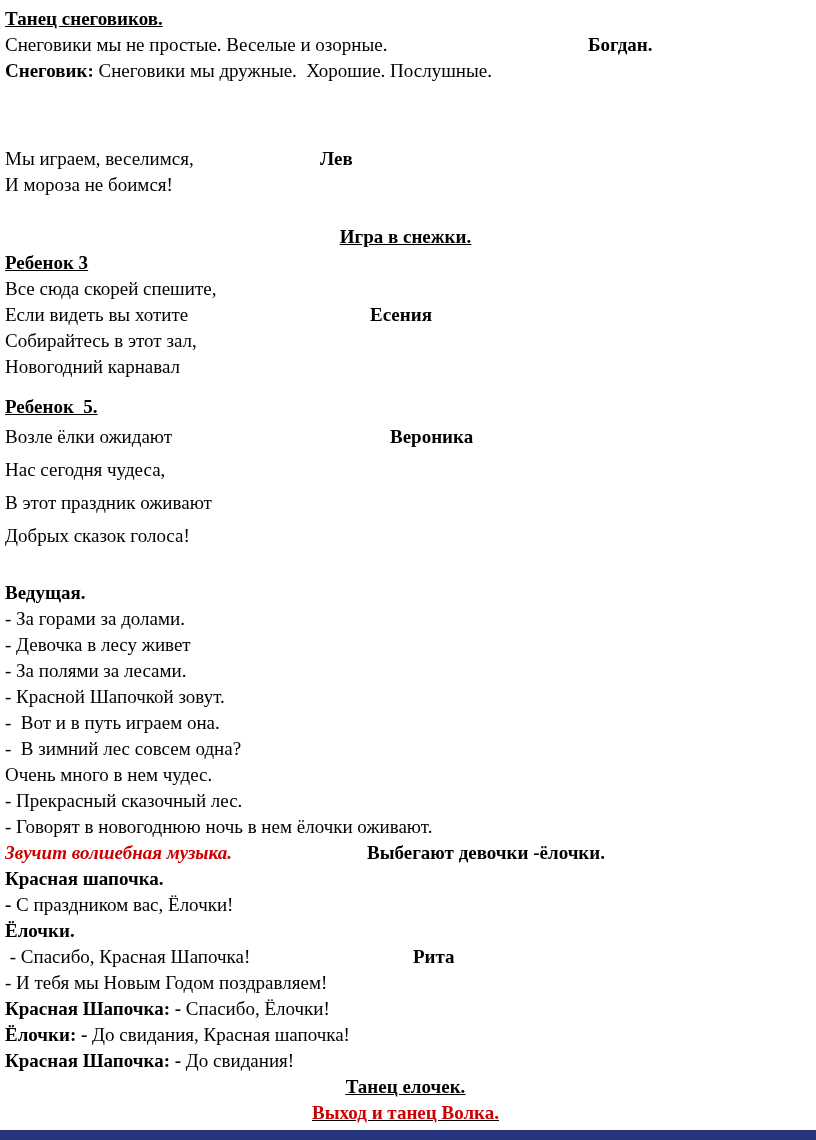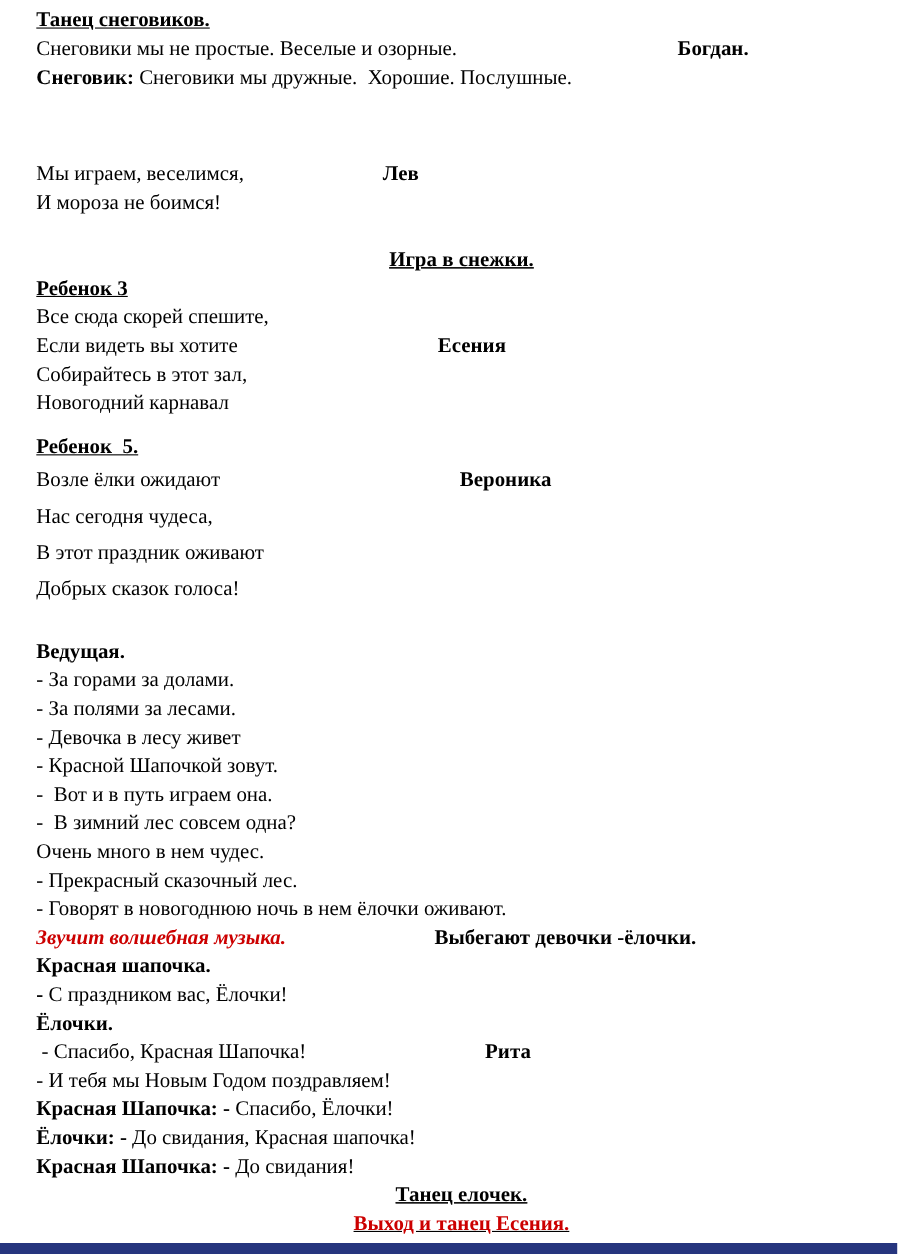--- a/index.html
+++ b/index.html
@@ -11,21 +11,20 @@
     position: relative;
     width: 816px;
     height: 1140px;
     background: #ffffff;
     overflow: hidden;
     font-family: "Liberation Serif", "DejaVu Serif", serif;
     color: #000000;
   }
   .content {
     padding: 6px 10px 0 5px;
-    margin-left: 28px;
   }
   .line {
     position: relative;
     font-size: 19px;
     line-height: 26px;
     white-space: pre-wrap;
   }
   .line.wide { line-height: 33px; }
   .line.center { text-align: center; text-decoration: underline; }
   .spacer { width: 100%; }
@@ -63,34 +62,34 @@
       <div class="line"><span class="run">Новогодний карнавал</span></div>
       <div class="spacer" style="height: 14px;"></div>
       <div class="line"><span class="run b u">Ребенок  5.</span></div>
       <div class="line wide"><span class="run">Возле ёлки ожидают</span><span class="run b" style="position: absolute; left: 385px;">Вероника</span></div>
       <div class="line wide"><span class="run">Нас сегодня чудеса,</span></div>
       <div class="line wide"><span class="run">В этот праздник оживают</span></div>
       <div class="line wide"><span class="run">Добрых сказок голоса!</span></div>
       <div class="spacer" style="height: 28px;"></div>
       <div class="line"><span class="run b">Ведущая.</span></div>
       <div class="line"><span class="run">- За горами за долами.</span></div>
+      <div class="line"><span class="run">- Девочка в лесу живет</span></div>
       <div class="line"><span class="run">- За полями за лесами.</span></div>
-      <div class="line"><span class="run">- Девочка в лесу живет</span></div>
       <div class="line"><span class="run">- Красной Шапочкой зовут.</span></div>
       <div class="line"><span class="run">-  Вот и в путь играем она.</span></div>
       <div class="line"><span class="run">-  В зимний лес совсем одна?</span></div>
       <div class="line"><span class="run">Очень много в нем чудес.</span></div>
       <div class="line"><span class="run">- Прекрасный сказочный лес.</span></div>
       <div class="line"><span class="run">- Говорят в новогоднюю ночь в нем ёлочки оживают.</span></div>
       <div class="line"><span class="run b i red">Звучит волшебная музыка.</span><span class="run b" style="position: absolute; left: 362px;">Выбегают девочки -ёлочки.</span></div>
       <div class="line"><span class="run b">Красная шапочка.</span></div>
       <div class="line"><span class="run b">- </span><span class="run">С праздником вас, Ёлочки!</span></div>
       <div class="line"><span class="run b">Ёлочки.</span></div>
       <div class="line"><span class="run"> - Спасибо, Красная Шапочка!</span><span class="run b" style="position: absolute; left: 408px;">Рита</span></div>
       <div class="line"><span class="run">- И тебя мы Новым Годом поздравляем!</span></div>
       <div class="line"><span class="run b">Красная Шапочка: - </span><span class="run">Спасибо, Ёлочки!</span></div>
       <div class="line"><span class="run b">Ёлочки: - </span><span class="run">До свидания, Красная шапочка!</span></div>
       <div class="line"><span class="run b">Красная Шапочка: - </span><span class="run">До свидания!</span></div>
       <div class="line center"><span class="run b u">Танец елочек.</span></div>
-      <div class="line center"><span class="run b red">Выход и танец Есения.</span></div>
+      <div class="line center"><span class="run b red">Выход и танец Волка.</span></div>
     </div>
   <div class="bottom-bar" style="background: rgb(38, 53, 126);"></div>
 </div>
 
 </body></html>

